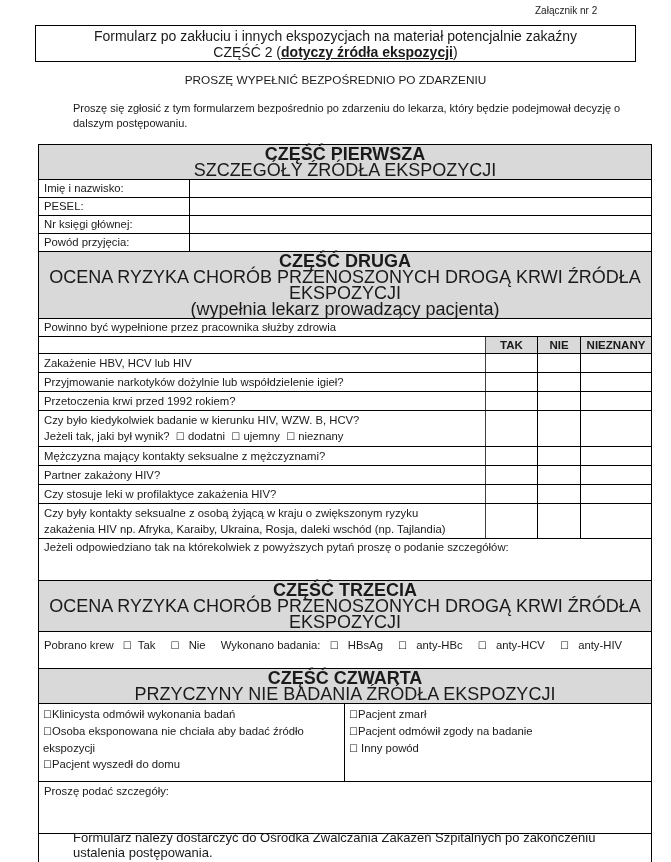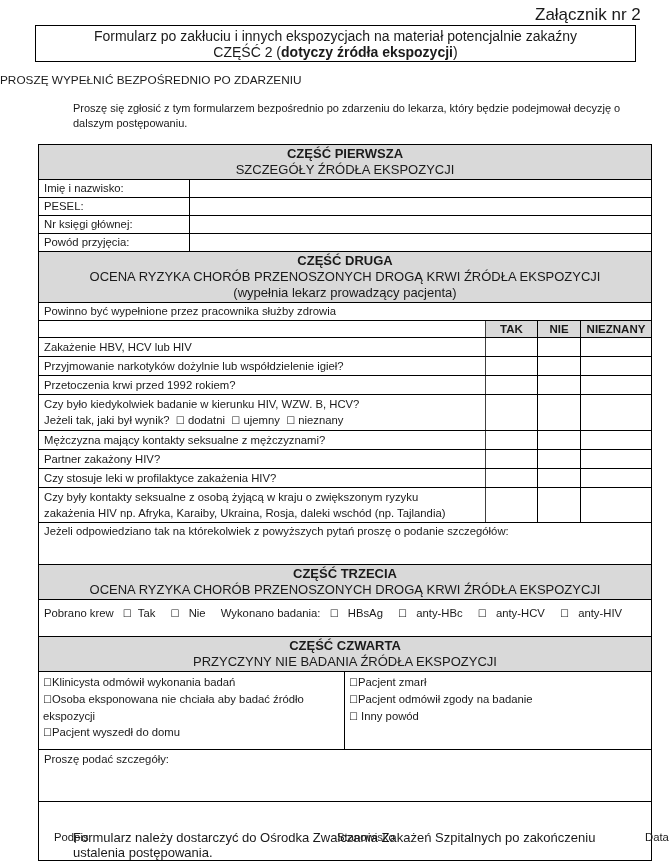--- a/index.html
+++ b/index.html
@@ -1,24 +1,24 @@
 <!DOCTYPE html>
 <html><head>
 <meta charset="utf-8">
 <style>
   * { box-sizing: border-box; margin: 0; padding: 0; }
   html, body { width: 671px; height: 862px; background: #ffffff; overflow: hidden; }
   body { font-family: "Liberation Sans", sans-serif; color: #1a1a1a; font-size: 11.3px; position: relative; }
-  .annex { position: absolute; top: 5px; left: 535px; font-size: 17px; }
+  .annex { position: absolute; top: 5px; left: 535px; font-size: 10px; }
   .title-box { position: absolute; top: 25px; left: 35px; width: 601px; height: 37px; border: 1px solid #000; text-align: center; font-size: 14px; line-height: 16px; padding-top: 2px; }
-  .title-box b { font-weight: bold; }
-  .fill-notice { position: absolute; top: 73px; left: 0; width: 671px; font-size: 11.8px; }
+  .title-box b { font-weight: bold; text-decoration: underline; }
+  .fill-notice { position: absolute; top: 73px; left: 0; width: 671px; text-align: center; font-size: 11.8px; }
   .instruction { position: absolute; top: 101px; left: 73px; width: 560px; font-size: 11px; line-height: 15px; }
   .form { position: absolute; top: 144px; left: 38px; width: 614px; border: 1px solid #000; }
-  .sec-head { background: #d9d9d9; text-align: center; border-bottom: 1px solid #000; line-height: 16px; padding: 1px 0; font-size: 13px; }
+  .sec-head { background: #d9d9d9; text-align: center; border-bottom: 1px solid #000; line-height: 16px; padding: 1px 0; font-size: 18px; }
   .sec-head .bold { font-weight: bold; }
   .row { display: flex; border-bottom: 1px solid #000; min-height: 17px; }
   .row .lbl { width: 151px; border-right: 1px solid #000; padding: 1px 5px; line-height: 15px; }
   .row .inp { flex: 1; }
   .plain-row { border-bottom: 1px solid #000; padding: 1px 5px; line-height: 15px; }
   .q-row { display: flex; border-bottom: 1px solid #000; }
   .q-row .q { flex: 1; padding: 1px 5px; line-height: 16px; border-right: 1px solid #404040; }
   .q-row .c { border-right: 1px solid #000; }
   .q-row .c:last-child { border-right: none; }
   .c.tak { width: 52px; } .c.nie { width: 43px; } .c.niez { width: 70px; }

